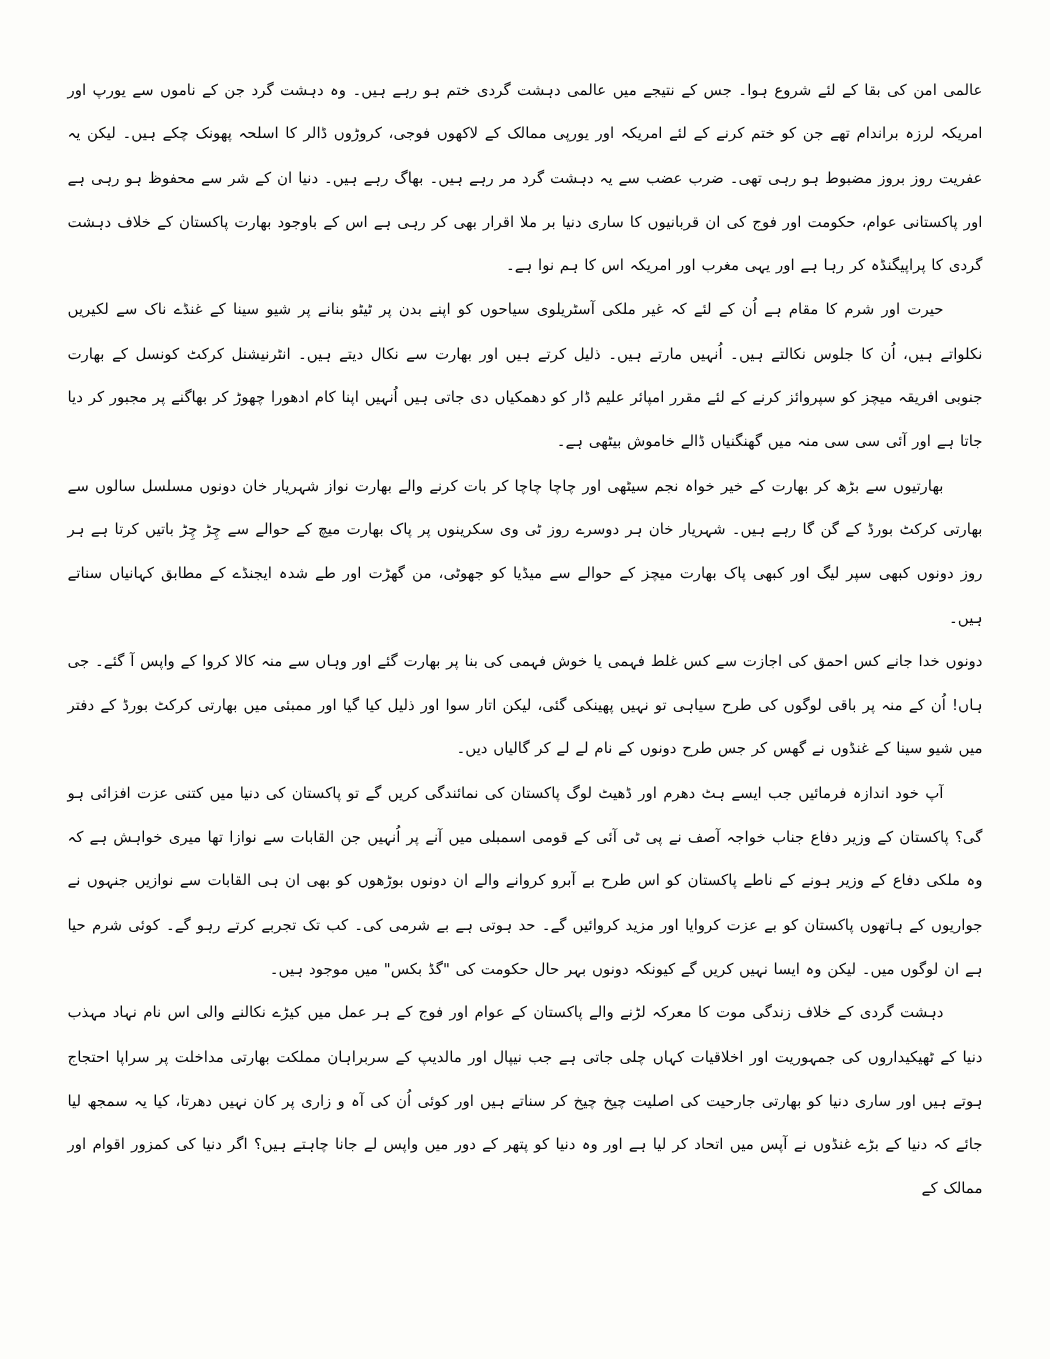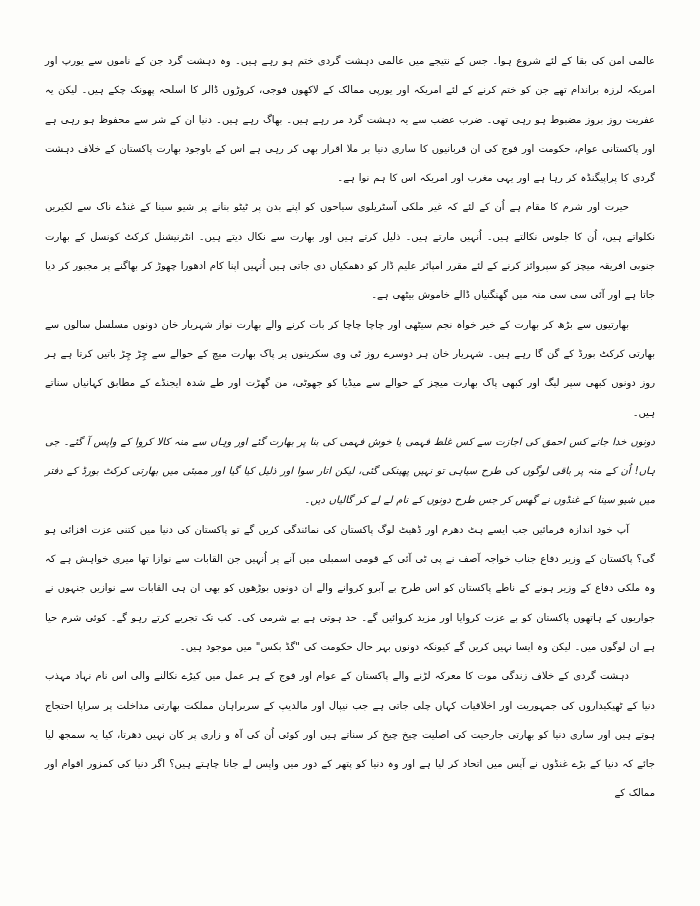--- a/index.html
+++ b/index.html
@@ -63,20 +63,20 @@
 
 <div class="page">
   <div class="article-body">
 
     <p class="para first" style="color: rgb(8, 8, 10);">عالمی امن کی بقا کے لئے شروع ہوا۔ جس کے نتیجے میں عالمی دہشت گردی ختم ہو رہے ہیں۔ وہ دہشت گرد جن کے ناموں سے یورپ اور امریکہ لرزہ براندام تھے جن کو ختم کرنے کے لئے امریکہ اور یورپی ممالک کے لاکھوں فوجی، کروڑوں ڈالر کا اسلحہ پھونک چکے ہیں۔ لیکن یہ عفریت روز بروز مضبوط ہو رہی تھی۔ ضرب عضب سے یہ دہشت گرد مر رہے ہیں۔ بھاگ رہے ہیں۔ دنیا ان کے شر سے محفوظ ہو رہی ہے اور پاکستانی عوام، حکومت اور فوج کی ان قربانیوں کا ساری دنیا بر ملا اقرار بھی کر رہی ہے اس کے باوجود بھارت پاکستان کے خلاف دہشت گردی کا پراپیگنڈہ کر رہا ہے اور یہی مغرب اور امریکہ اس کا ہم نوا ہے۔</p>
 
     <p class="para" style="color: rgb(8, 8, 10);">حیرت اور شرم کا مقام ہے اُن کے لئے کہ غیر ملکی آسٹریلوی سیاحوں کو اپنے بدن پر ٹیٹو بنانے پر شیو سینا کے غنڈے ناک سے لکیریں نکلواتے ہیں، اُن کا جلوس نکالتے ہیں۔ اُنہیں مارتے ہیں۔ ذلیل کرتے ہیں اور بھارت سے نکال دیتے ہیں۔ انٹرنیشنل کرکٹ کونسل کے بھارت جنوبی افریقہ میچز کو سپروائز کرنے کے لئے مقرر امپائر علیم ڈار کو دھمکیاں دی جاتی ہیں اُنہیں اپنا کام ادھورا چھوڑ کر بھاگنے پر مجبور کر دیا جاتا ہے اور آئی سی سی منہ میں گھنگنیاں ڈالے خاموش بیٹھی ہے۔</p>
 
     <p class="para" style="color: rgb(8, 8, 10);">بھارتیوں سے بڑھ کر بھارت کے خیر خواہ نجم سیٹھی اور چاچا چاچا کر بات کرنے والے بھارت نواز شہریار خان دونوں مسلسل سالوں سے بھارتی کرکٹ بورڈ کے گن گا رہے ہیں۔ شہریار خان ہر دوسرے روز ٹی وی سکرینوں پر پاک بھارت میچ کے حوالے سے چِڑ چِڑ باتیں کرتا ہے ہر روز دونوں کبھی سپر لیگ اور کبھی پاک بھارت میچز کے حوالے سے میڈیا کو جھوٹی، من گھڑت اور طے شدہ ایجنڈے کے مطابق کہانیاں سناتے ہیں۔</p>
 
-    <p class="para first" style="color: rgb(8, 8, 10); font-style: italic;">دونوں خدا جانے کس احمق کی اجازت سے کس غلط فہمی یا خوش فہمی کی بنا پر بھارت گئے اور وہاں سے منہ کالا کروا کے واپس آ گئے۔ جی ہاں! اُن کے منہ پر باقی لوگوں کی طرح سیاہی تو نہیں پھینکی گئی، لیکن اتار سوا اور ذلیل کیا گیا اور ممبئی میں بھارتی کرکٹ بورڈ کے دفتر میں شیو سینا کے غنڈوں نے گھس کر جس طرح دونوں کے نام لے لے کر گالیاں دیں۔</p>
+    <p class="para first" style="color: rgb(8, 8, 10);">دونوں خدا جانے کس احمق کی اجازت سے کس غلط فہمی یا خوش فہمی کی بنا پر بھارت گئے اور وہاں سے منہ کالا کروا کے واپس آ گئے۔ جی ہاں! اُن کے منہ پر باقی لوگوں کی طرح سیاہی تو نہیں پھینکی گئی، لیکن اتار سوا اور ذلیل کیا گیا اور ممبئی میں بھارتی کرکٹ بورڈ کے دفتر میں شیو سینا کے غنڈوں نے گھس کر جس طرح دونوں کے نام لے لے کر گالیاں دیں۔</p>
 
     <p class="para" style="color: rgb(8, 8, 10);">آپ خود اندازہ فرمائیں جب ایسے ہٹ دھرم اور ڈھیٹ لوگ پاکستان کی نمائندگی کریں گے تو پاکستان کی دنیا میں کتنی عزت افزائی ہو گی؟ پاکستان کے وزیر دفاع جناب خواجہ آصف نے پی ٹی آئی کے قومی اسمبلی میں آنے پر اُنہیں جن القابات سے نوازا تھا میری خواہش ہے کہ وہ ملکی دفاع کے وزیر ہونے کے ناطے پاکستان کو اس طرح بے آبرو کروانے والے ان دونوں بوڑھوں کو بھی ان ہی القابات سے نوازیں جنہوں نے جواریوں کے ہاتھوں پاکستان کو بے عزت کروایا اور مزید کروائیں گے۔ حد ہوتی ہے بے شرمی کی۔ کب تک تجربے کرتے رہو گے۔ کوئی شرم حیا ہے ان لوگوں میں۔ لیکن وہ ایسا نہیں کریں گے کیونکہ دونوں بہر حال حکومت کی "گڈ بکس" میں موجود ہیں۔</p>
 
     <p class="para" style="color: rgb(8, 8, 10);">دہشت گردی کے خلاف زندگی موت کا معرکہ لڑنے والے پاکستان کے عوام اور فوج کے ہر عمل میں کیڑے نکالنے والی اس نام نہاد مہذب دنیا کے ٹھیکیداروں کی جمہوریت اور اخلاقیات کہاں چلی جاتی ہے جب نیپال اور مالدیپ کے سربراہان مملکت بھارتی مداخلت پر سراپا احتجاج ہوتے ہیں اور ساری دنیا کو بھارتی جارحیت کی اصلیت چیخ چیخ کر سناتے ہیں اور کوئی اُن کی آہ و زاری پر کان نہیں دھرتا، کیا یہ سمجھ لیا جائے کہ دنیا کے بڑے غنڈوں نے آپس میں اتحاد کر لیا ہے اور وہ دنیا کو پتھر کے دور میں واپس لے جانا چاہتے ہیں؟ اگر دنیا کی کمزور اقوام اور ممالک کے</p>
 
   </div>
 </div>
 
 </body></html>

